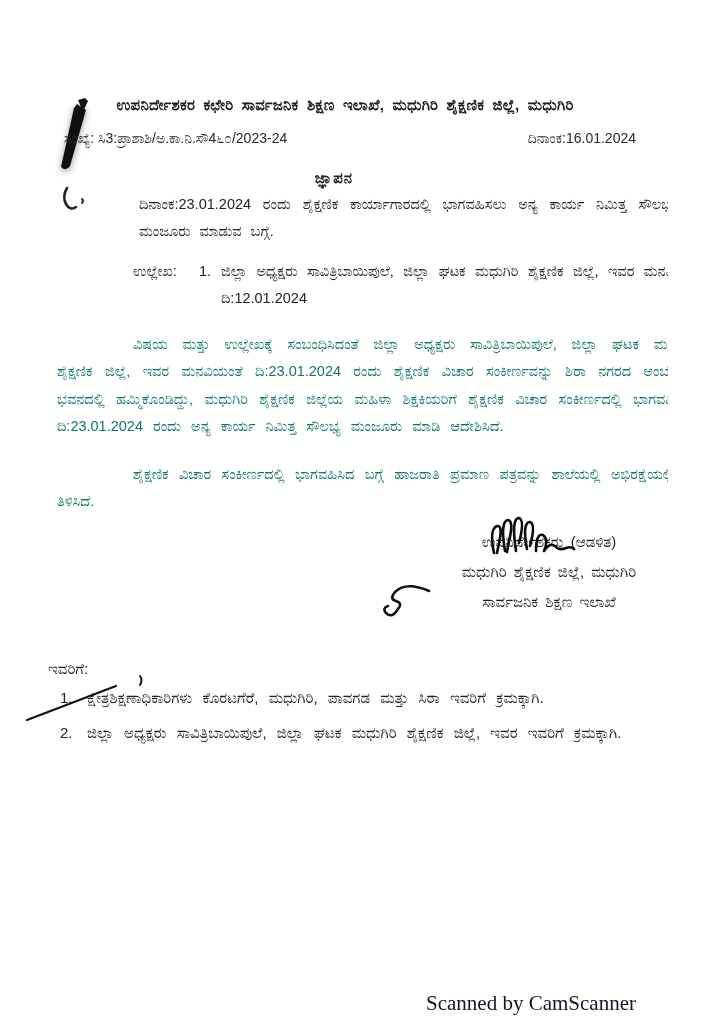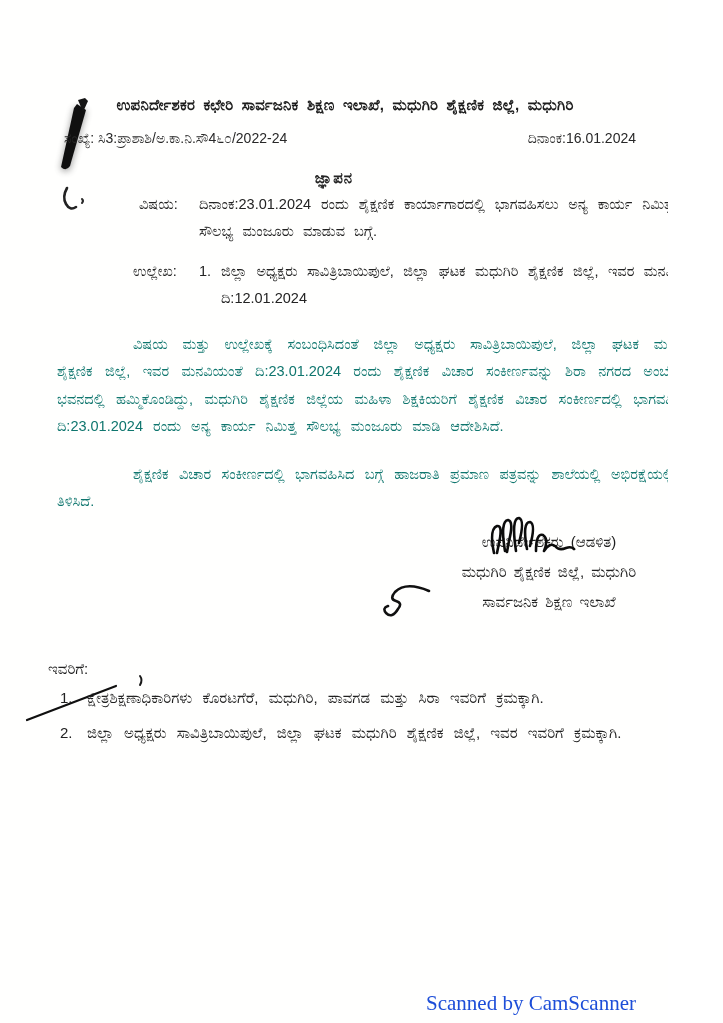--- a/index.html
+++ b/index.html
@@ -113,21 +113,21 @@
     flex: 1;
     text-align: justify;
     word-spacing: 6px;
   }
   .scan-footer {
     position: absolute;
     right: 32px;
     top: 991px;
     font-family: "Liberation Serif", serif;
     font-size: 21px;
-    color: #1d4ed8;
+    color: #0f172a;
   }
   .edge-streak {
     position: absolute;
     left: 712px;
     top: 76px;
     width: 7px;
     height: 96px;
     border-radius: 4px;
     background: linear-gradient(#9a9a9a, #6f6f6f 40%, #ababab);
     filter: blur(1.5px);
@@ -150,28 +150,27 @@
     <path d="M26 2 L31 14 L36 3 L33 0 Z" fill="#151515"></path>
     <path d="M15 90 Q10 99 14 106 Q18 113 24 109" fill="none" stroke="#222222" stroke-width="2.6" stroke-linecap="round"></path>
     <path d="M30 101 q2 2 0 4" fill="none" stroke="#2a2a2a" stroke-width="2" stroke-linecap="round"></path>
   </svg>
 
   <div class="edge-streak"></div>
 
   <div class="office-line">ಉಪನಿರ್ದೇಶಕರ ಕಛೇರಿ ಸಾರ್ವಜನಿಕ ಶಿಕ್ಷಣ ಇಲಾಖೆ, ಮಧುಗಿರಿ ಶೈಕ್ಷಣಿಕ ಜಿಲ್ಲೆ, ಮಧುಗಿರಿ</div>
 
   <div class="ref-row">
-    <span>ಸಂಖ್ಯೆ: ಸಿ3:ಪ್ರಾಶಾಶಿ/ಅ.ಕಾ.ನಿ.ಸೌ4೬೦/2022-24</span>
+    <span>ಸಂಖ್ಯೆ: ಸಿ3:ಪ್ರಾಶಾಶಿ/ಅ.ಕಾ.ನಿ.ಸೌ4೬೦/2023-24</span>
     <span>ದಿನಾಂಕ:16.01.2024</span>
   </div>
 
   <div class="memo-title">ಜ್ಞಾಪನ</div>
 
   <div class="labelled-block subject-block">
-    <span class="block-label">ವಿಷಯ:</span>
     <span class="block-text">ದಿನಾಂಕ:23.01.2024 ರಂದು ಶೈಕ್ಷಣಿಕ ಕಾರ್ಯಾಗಾರದಲ್ಲಿ ಭಾಗವಹಿಸಲು ಅನ್ಯ ಕಾರ್ಯ ನಿಮಿತ್ತ ಸೌಲಭ್ಯ ಮಂಜೂರು ಮಾಡುವ ಬಗ್ಗೆ.</span>
   </div>
 
   <div class="labelled-block reference-block">
     <span class="block-label">ಉಲ್ಲೇಖ:</span>
     <span class="block-number">1.</span>
     <span class="block-text">ಜಿಲ್ಲಾ ಅಧ್ಯಕ್ಷರು ಸಾವಿತ್ರಿಬಾಯಿಪುಲೆ, ಜಿಲ್ಲಾ ಘಟಕ ಮಧುಗಿರಿ ಶೈಕ್ಷಣಿಕ ಜಿಲ್ಲೆ, ಇವರ ಮನವಿ ದಿ:12.01.2024</span>
   </div>
 
   <p class="para para-1">ವಿಷಯ ಮತ್ತು ಉಲ್ಲೇಖಕ್ಕೆ ಸಂಬಂಧಿಸಿದಂತೆ ಜಿಲ್ಲಾ ಅಧ್ಯಕ್ಷರು ಸಾವಿತ್ರಿಬಾಯಿಪುಲೆ, ಜಿಲ್ಲಾ ಘಟಕ ಮಧುಗಿರಿ ಶೈಕ್ಷಣಿಕ ಜಿಲ್ಲೆ, ಇವರ ಮನವಿಯಂತೆ ದಿ:23.01.2024 ರಂದು ಶೈಕ್ಷಣಿಕ ವಿಚಾರ ಸಂಕೀರ್ಣವನ್ನು ಶಿರಾ ನಗರದ ಅಂಬೇಡ್ಕರ್ ಭವನದಲ್ಲಿ ಹಮ್ಮಿಕೊಂಡಿದ್ದು, ಮಧುಗಿರಿ ಶೈಕ್ಷಣಿಕ ಜಿಲ್ಲೆಯ ಮಹಿಳಾ ಶಿಕ್ಷಕಿಯರಿಗೆ ಶೈಕ್ಷಣಿಕ ವಿಚಾರ ಸಂಕೀರ್ಣದಲ್ಲಿ ಭಾಗವಹಿಸಲು ದಿ:23.01.2024 ರಂದು ಅನ್ಯ ಕಾರ್ಯ ನಿಮಿತ್ತ ಸೌಲಭ್ಯ ಮಂಜೂರು ಮಾಡಿ ಆದೇಶಿಸಿದೆ.</p>

